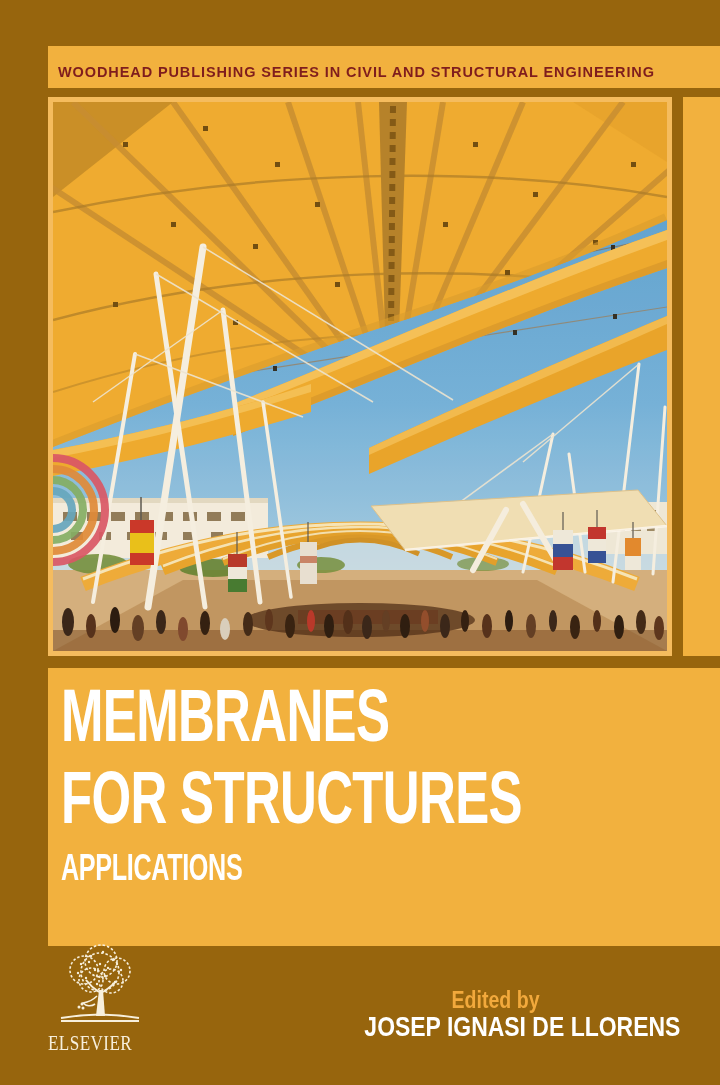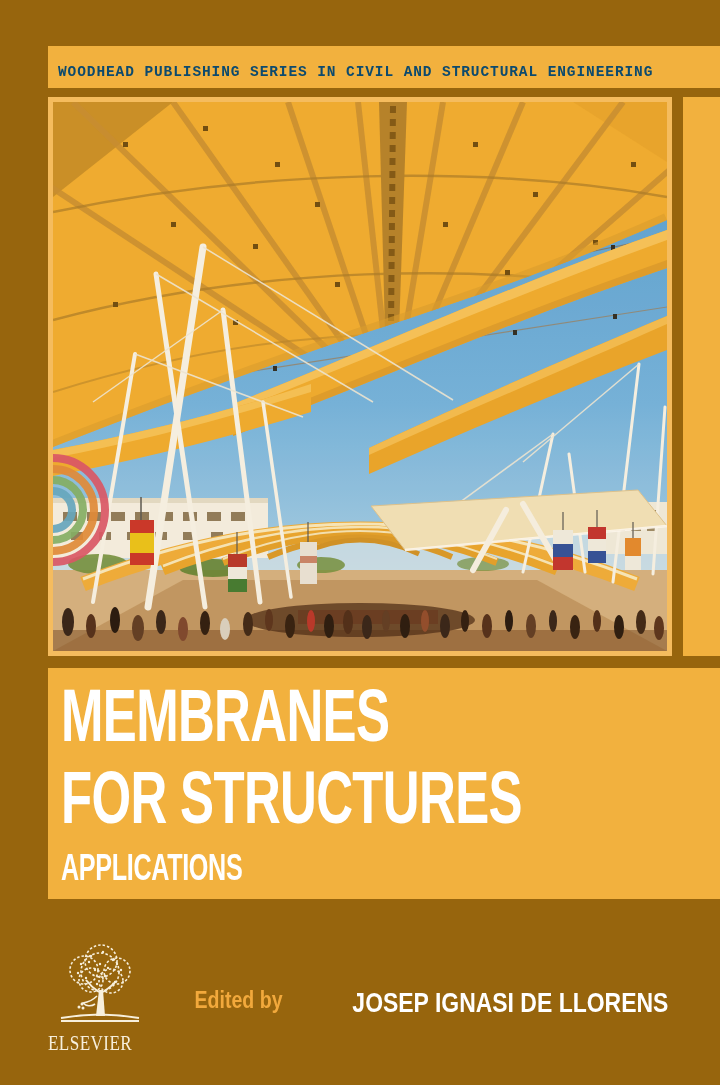--- a/index.html
+++ b/index.html
@@ -9,38 +9,37 @@
     font-family:"Liberation Sans",sans-serif;
     -webkit-font-smoothing:antialiased;
   }
   
   .series-banner{
     position:absolute;left:48px;top:46px;width:672px;height:42px;
     background:#F2B13E;display:flex;align-items:center;
     box-sizing:border-box;padding:10px 0 0 10px;
   }
   .series-banner span{
-    color:#0c4a6e;font-weight:700;font-size:14.5px;letter-spacing:.9px;
+    color:#7f1d1d;font-weight:700;font-size:14.5px;letter-spacing:.9px;
     white-space:nowrap;
-    font-family:Liberation Mono, monospace;
   }
   
   .photo-frame{
     position:absolute;left:48px;top:97px;width:624px;height:559px;
     background:#F5BC5E;padding:5px;box-sizing:border-box;
   }
   .photo-frame svg{display:block;}
   
   .right-strip{
     position:absolute;left:683px;top:97px;width:37px;height:559px;
     background:#F2B13E;
   }
   
   .title-panel{
-    position:absolute;left:48px;top:668px;width:672px;height:231px;
+    position:absolute;left:48px;top:668px;width:672px;height:278px;
     background:#F2B13E;
     text-align:center;
   }
   .title-line{
     position:absolute;left:13px;color:#FFFFFF;font-weight:700;
     font-size:75px;line-height:1;letter-spacing:-1px;white-space:nowrap;
     transform:scaleX(.68);transform-origin:0 50%;
   }
   .title-line.l1{top:10px;}
   .title-line.l2{top:92px;}
@@ -52,22 +51,22 @@
   
   .publisher{position:absolute;left:45px;top:940px;width:110px;text-align:center;}
   .publisher-name{
     display:block;margin-top:2px;margin-left:3px;
     color:#F7EFDC;font-family:"Liberation Serif",serif;
     font-size:22px;letter-spacing:.5px;white-space:nowrap;
     transform:scaleX(.78);transform-origin:0 50%;
   }
   
   .editor-block{
-    position:absolute;right:52px;top:988px;
-    display:flex;flex-direction:row;align-items:flex-start;
+    position:absolute;right:40px;top:988px;
+    display:flex;flex-direction:column;align-items:center;
   }
   .edited-by{
     color:#F2A93C;font-weight:700;font-size:23px;line-height:1.05;
     white-space:nowrap;transform:scaleX(.85);transform-origin:100% 50%;
   }
   .editor-name{
     color:#FFFFFF;font-weight:700;font-size:28px;line-height:1.1;
     white-space:nowrap;transform:scaleX(.82);transform-origin:100% 50%;
   }
 </style>

